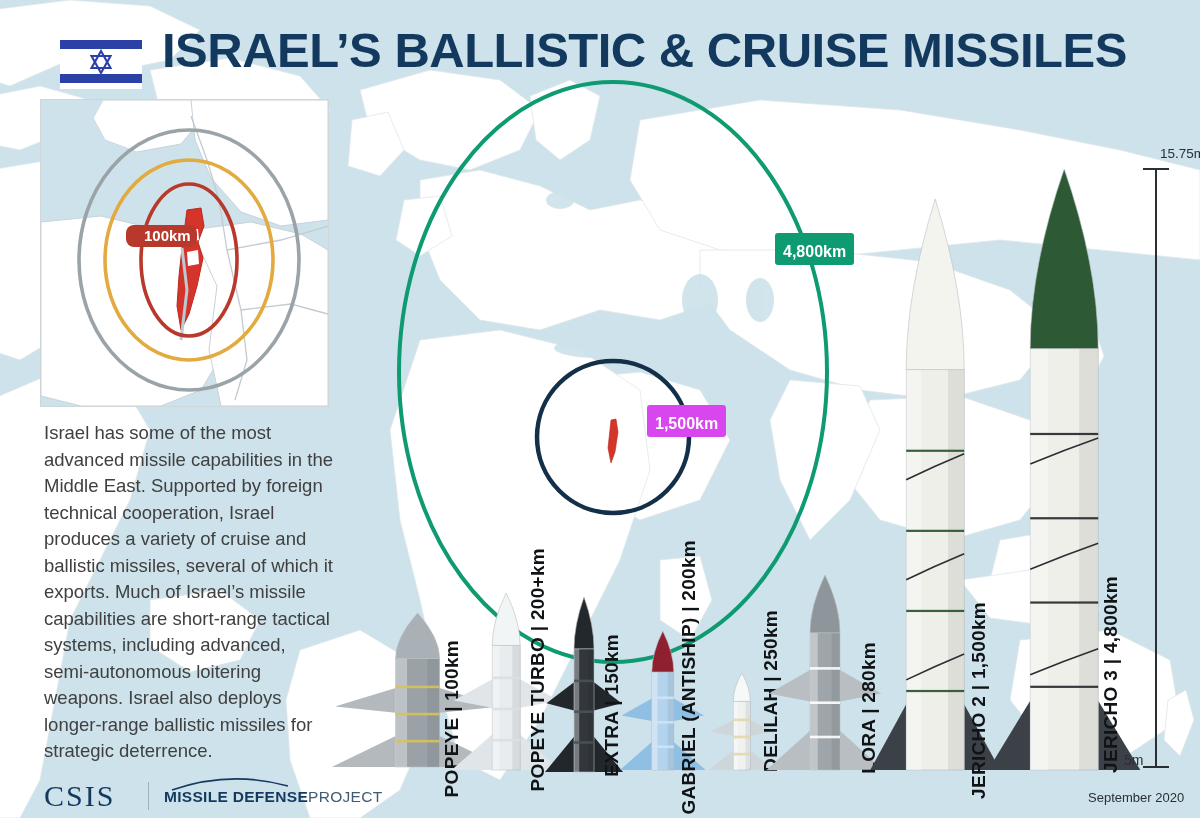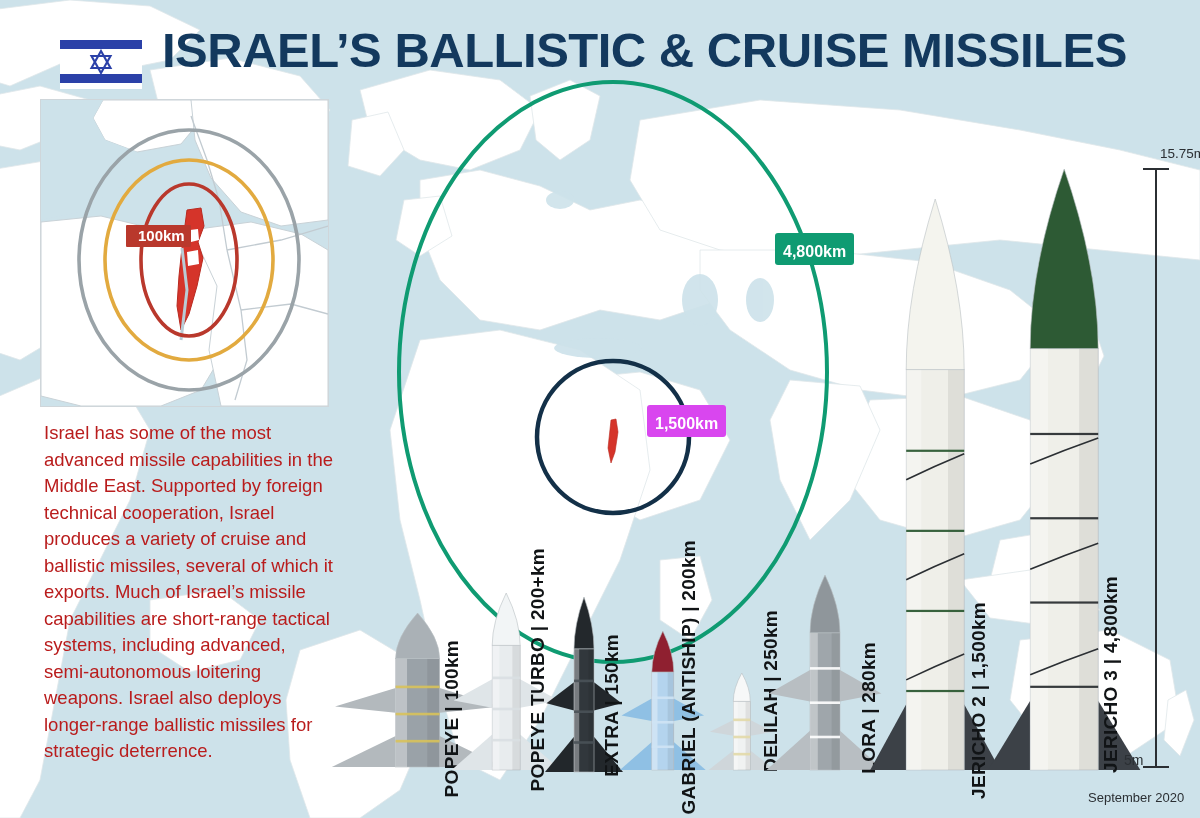--- a/index.html
+++ b/index.html
@@ -26,29 +26,29 @@
   }
 
   
   #inset{
     position:absolute;left:40px;top:99px;width:287px;height:306px;
     background:#ffffff;border:1px solid #cfd6da;overflow:hidden;
   }
   #insetsvg{position:absolute;left:0;top:0;}
   .ring-label{
     position:absolute;color:#ffffff;font-weight:bold;font-size:15px;
-    padding:2px 6px 3px 12px;border-radius:1px;white-space:nowrap;
+    padding:2px 6px 3px 18px;border-radius:8px;white-space:nowrap;
     font-family:"Liberation Sans", sans-serif;
   }
   #lbl100{left:85px;top:125px;background:#b9382c;}
 
   
   #desc{
     position:absolute;left:44px;top:420px;width:290px;
-    font-size:18.5px;line-height:26.5px;color:#b91c1c;
+    font-size:18.5px;line-height:26.5px;color:#404040;
     font-family:"Liberation Sans", sans-serif;
   }
 
   
   #logo{position:absolute;left:44px;top:780px;width:300px;height:34px;}
   #csis{
     position:absolute;left:0;top:0;
     font-family:"Liberation Serif", serif;font-size:30px;color:#13395e;
     letter-spacing:2px;line-height:32px;
   }
@@ -200,20 +200,30 @@
       <ellipse cx="148" cy="160" rx="84" ry="100" fill="none" stroke="#e2aa3f" stroke-width="3.6"></ellipse>
 
       <ellipse cx="148" cy="160" rx="48" ry="76" fill="none" stroke="#b9382c" stroke-width="3.6"></ellipse>
     </svg>
     <div class="ring-label" id="lbl100">100km</div>
 
   </div>
 
   <div id="desc">Israel has some of the most advanced missile capabilities in the Middle East. Supported by foreign technical cooperation, Israel produces a variety of cruise and ballistic missiles, several of which it exports. Much of Israel’s missile capabilities are short-range tactical systems, including advanced, semi-autonomous loitering weapons. Israel also deploys longer-range ballistic missiles for strategic deterrence.</div>
 
+  <div id="logo">
+    <div id="csis">CSIS</div>
+    <div id="logodiv"></div>
+    <svg id="logoarc" width="120" height="16" viewBox="0 0 120 16">
+      <path d="M2 14 Q60 -6 118 10" fill="none" stroke="#13395e" stroke-width="1.6"></path>
+    </svg>
+    <div id="mdp">
+      <span class="b">MISSILE DEFENSE</span><span class="n">PROJECT</span>
+    </div>
+  </div>
 
   <div id="missiles">
       <svg width="211.2" height="159" viewBox="0 0 211.2 159" style="position: absolute; left: 312.4px; top: 612px;">
         <path d="M83.6 124 L19.799999999999997 155 L83.6 155 Z" fill="#b3b9bd"></path>
         <path d="M127.6 124 L191.39999999999998 155 L127.6 155 Z" fill="#b3b9bd"></path>
         <path d="M83.6 75.95 L22.990000000000002 94.55 L83.6 100.75 Z" fill="#b3b9bd"></path>
         <path d="M127.6 75.95 L188.20999999999998 94.55 L127.6 100.75 Z" fill="#b3b9bd"></path>
         <rect x="83.6" y="46.5" width="44" height="108.5" fill="#9aa2a8" stroke="#b9bfc3" stroke-width="0.6"></rect>
         <rect x="83.6" y="46.5" width="11.440000000000001" height="108.5" fill="#ffffff" opacity="0.35"></rect>
         <rect x="115.28" y="46.5" width="12.32" height="108.5" fill="#000000" opacity="0.07"></rect>

